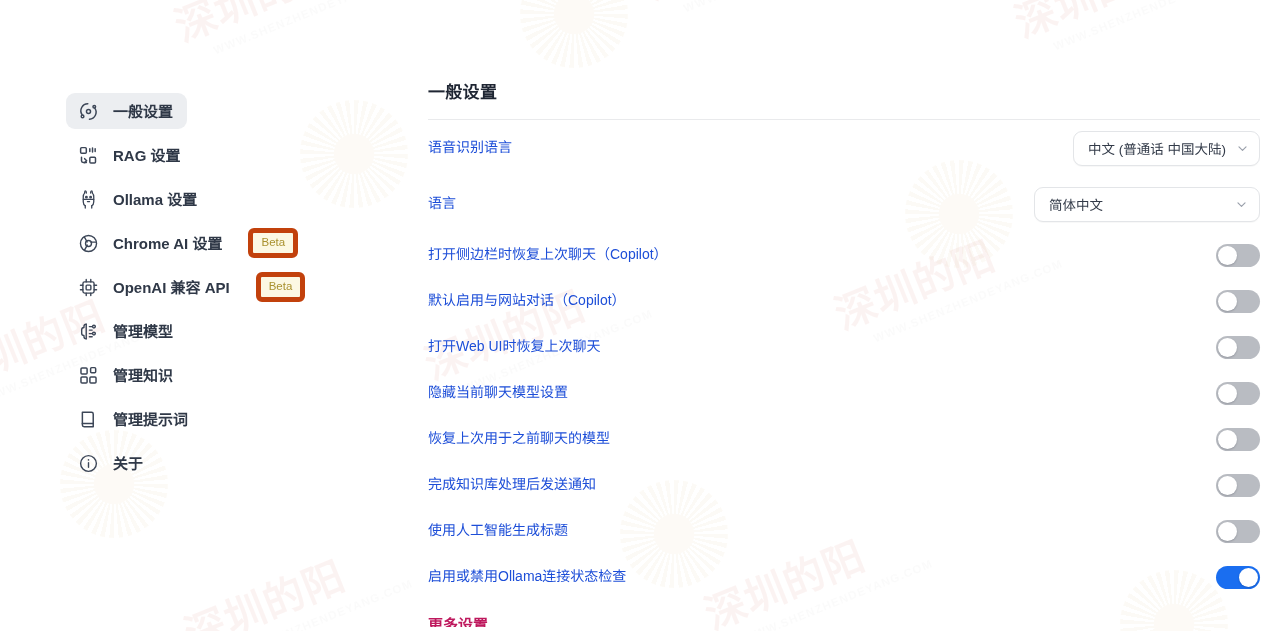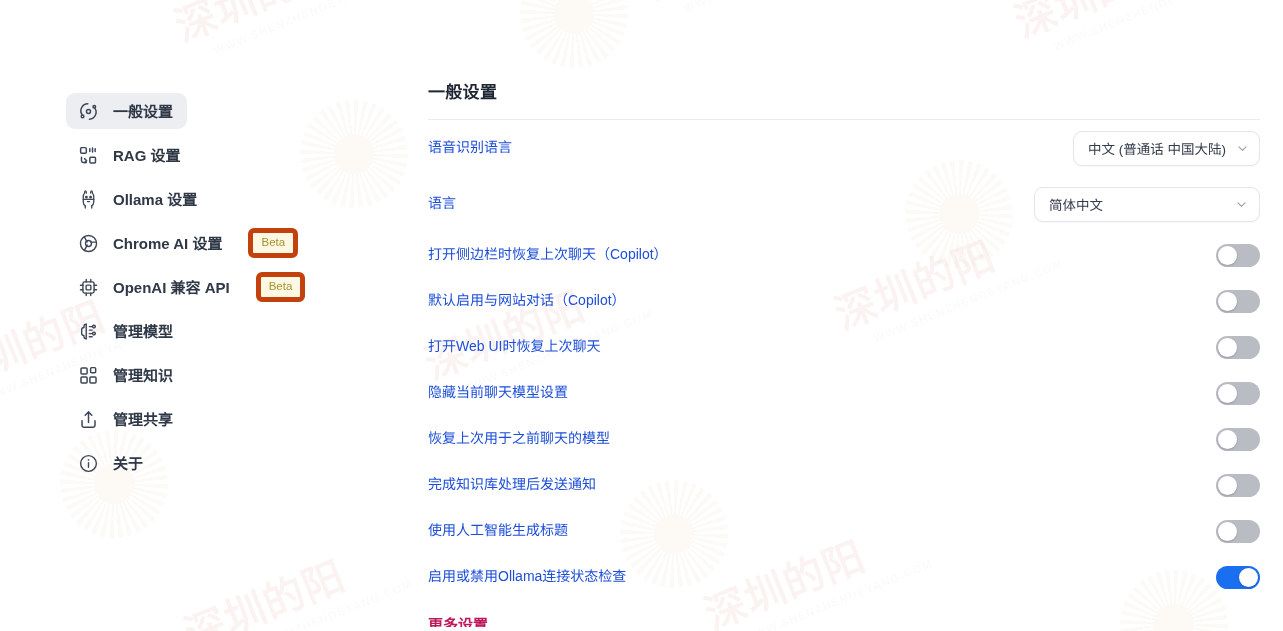--- a/index.html
+++ b/index.html
@@ -352,26 +352,25 @@
               <rect x="3.4" y="13.6" width="7" height="7" rx="1.2"></rect>
               <rect x="13.6" y="13.6" width="7" height="7" rx="1.2"></rect>
               <rect x="14.4" y="3" width="5.8" height="5.8" rx="1.2"></rect>
             </svg>
           </span>
           <span class="nav-label">管理知识</span>
         </div>
         <div class="nav-item">
           <span class="nav-icon">
             <svg viewBox="0 0 24 24" width="21" height="21" fill="none" stroke="currentColor" stroke-width="1.7" stroke-linecap="round" stroke-linejoin="round">
-              <path d="M12 15.4V3.4"></path>
-              <path d="M8.2 7.2 12 3.4l3.8 3.8"></path>
-              <path d="M4.6 13.4v5.4a2 2 0 0 0 2 2h10.8a2 2 0 0 0 2-2v-5.4"></path>
-            </svg>
-          </span>
-          <span class="nav-label">管理共享</span>
+              <path d="M5 3.6h10.4a2 2 0 0 1 2 2v14.8H7a2 2 0 0 1-2-2z"></path>
+              <path d="M5 16.6h12.4"></path>
+            </svg>
+          </span>
+          <span class="nav-label">管理提示词</span>
         </div>
         <div class="nav-item">
           <span class="nav-icon">
             <svg viewBox="0 0 24 24" width="21" height="21" fill="none" stroke="currentColor" stroke-width="1.6" stroke-linecap="round" stroke-linejoin="round">
               <circle cx="12" cy="12" r="9"></circle>
               <path d="M12 11.2v5"></path>
               <circle cx="12" cy="7.9" r=".95" fill="currentColor" stroke="none"></circle>
             </svg>
           </span>
           <span class="nav-label">关于</span>

